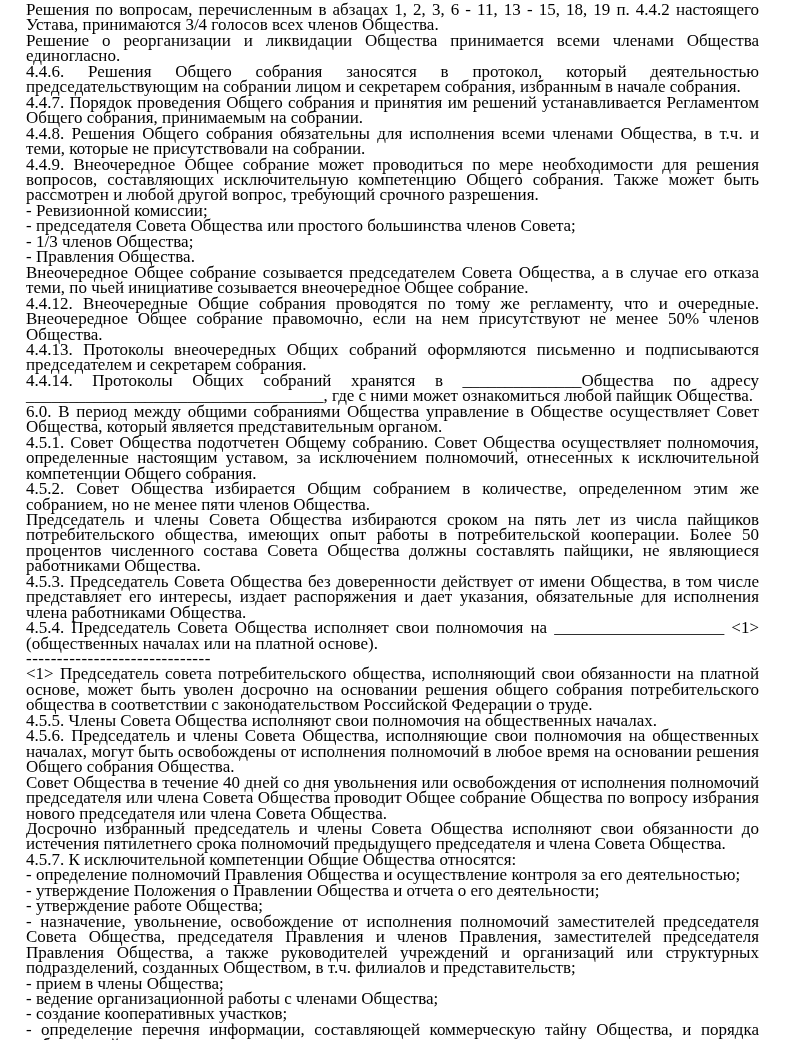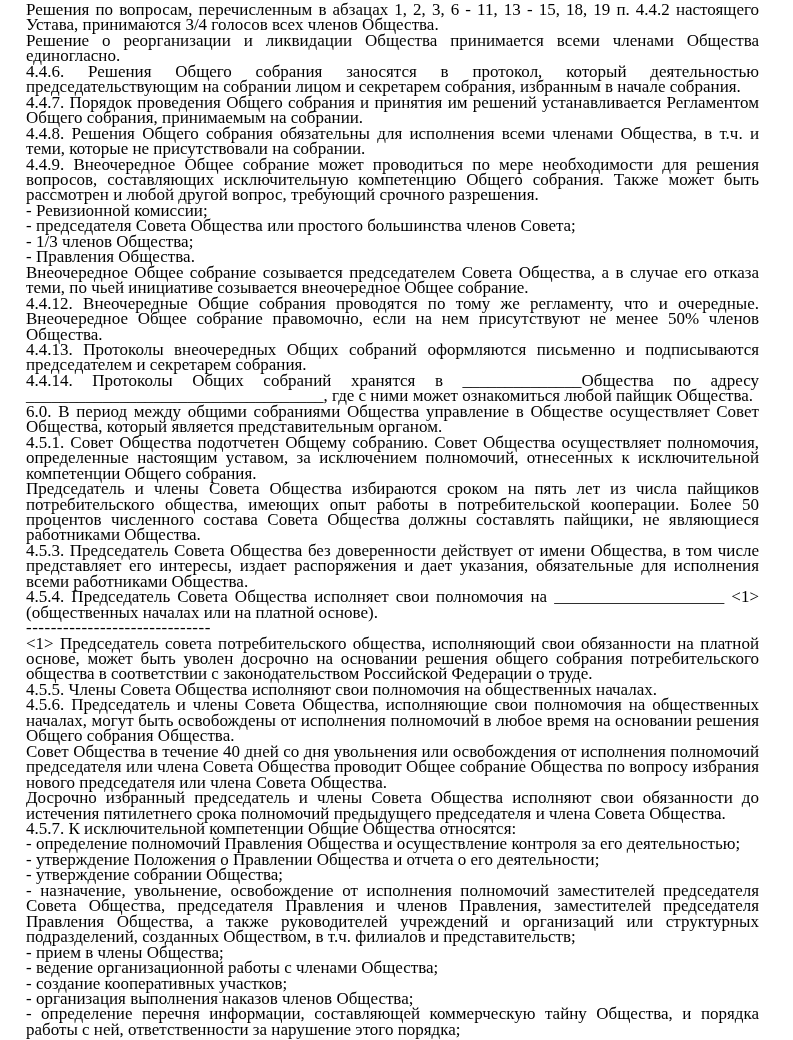--- a/index.html
+++ b/index.html
@@ -42,32 +42,32 @@
   <p class="para">- Ревизионной комиссии;</p>
   <p class="para">- председателя Совета Общества или простого большинства членов Совета;</p>
   <p class="para">- 1/3 членов Общества;</p>
   <p class="para">- Правления Общества.</p>
   <p class="para">Внеочередное Общее собрание созывается председателем Совета Общества, а в случае его отказа теми, по чьей инициативе созывается внеочередное Общее собрание.</p>
   <p class="para">4.4.12. Внеочередные Общие собрания проводятся по тому же регламенту, что и очередные. Внеочередное Общее собрание правомочно, если на нем присутствуют не менее 50% членов Общества.</p>
   <p class="para">4.4.13. Протоколы внеочередных Общих собраний оформляются письменно и подписываются председателем и секретарем собрания.</p>
   <p class="para">4.4.14. Протоколы Общих собраний хранятся в ______________Общества по адресу ___________________________________, где с ними может ознакомиться любой пайщик Общества.</p>
   <p class="para">6.0. В период между общими собраниями Общества управление в Обществе осуществляет Совет Общества, который является представительным органом.</p>
   <p class="para">4.5.1. Совет Общества подотчетен Общему собранию. Совет Общества осуществляет полномочия, определенные настоящим уставом, за исключением полномочий, отнесенных к исключительной компетенции Общего собрания.</p>
+  <p class="para">4.5.2. Совет Общества избирается Общим собранием в количестве, определенном этим же собранием, но не менее пяти членов Общества.</p>
   <p class="para">Председатель и члены Совета Общества избираются сроком на пять лет из числа пайщиков потребительского общества, имеющих опыт работы в потребительской кооперации. Более 50 процентов численного состава Совета Общества должны составлять пайщики, не являющиеся работниками Общества.</p>
-  <p class="para">4.5.3. Председатель Совета Общества без доверенности действует от имени Общества, в том числе представляет его интересы, издает распоряжения и дает указания, обязательные для исполнения всеми работниками Общества.</p>
+  <p class="para">4.5.3. Председатель Совета Общества без доверенности действует от имени Общества, в том числе представляет его интересы, издает распоряжения и дает указания, обязательные для исполнения члена работниками Общества.</p>
   <p class="para">4.5.4. Председатель Совета Общества исполняет свои полномочия на ____________________ &lt;1&gt; (общественных началах или на платной основе).</p>
   <p class="para separator">------------------------------</p>
   <p class="para">&lt;1&gt; Председатель совета потребительского общества, исполняющий свои обязанности на платной основе, может быть уволен досрочно на основании решения общего собрания потребительского общества в соответствии с законодательством Российской Федерации о труде.</p>
   <p class="para">4.5.5. Члены Совета Общества исполняют свои полномочия на общественных началах.</p>
   <p class="para">4.5.6. Председатель и члены Совета Общества, исполняющие свои полномочия на общественных началах, могут быть освобождены от исполнения полномочий в любое время на основании решения Общего собрания Общества.</p>
   <p class="para">Совет Общества в течение 40 дней со дня увольнения или освобождения от исполнения полномочий председателя или члена Совета Общества проводит Общее собрание Общества по вопросу избрания нового председателя или члена Совета Общества.</p>
   <p class="para">Досрочно избранный председатель и члены Совета Общества исполняют свои обязанности до истечения пятилетнего срока полномочий предыдущего председателя и члена Совета Общества.</p>
   <p class="para">4.5.7. К исключительной компетенции Общие Общества относятся:</p>
   <p class="para">- определение полномочий Правления Общества и осуществление контроля за его деятельностью;</p>
   <p class="para">- утверждение Положения о Правлении Общества и отчета о его деятельности;</p>
-  <p class="para">- утверждение собрании Общества;</p>
+  <p class="para">- утверждение работе Общества;</p>
   <p class="para">- назначение, увольнение, освобождение от исполнения полномочий заместителей председателя Совета Общества, председателя Правления и членов Правления, заместителей председателя Правления Общества, а также руководителей учреждений и организаций или структурных подразделений, созданных Обществом, в т.ч. филиалов и представительств;</p>
   <p class="para">- прием в члены Общества;</p>
   <p class="para">- ведение организационной работы с членами Общества;</p>
   <p class="para">- создание кооперативных участков;</p>
-  <p class="para">- организация выполнения наказов членов Общества;</p>
   <p class="para">- определение перечня информации, составляющей коммерческую тайну Общества, и порядка работы с ней, ответственности за нарушение этого порядка;</p>
 </div>
 
 </body></html>

